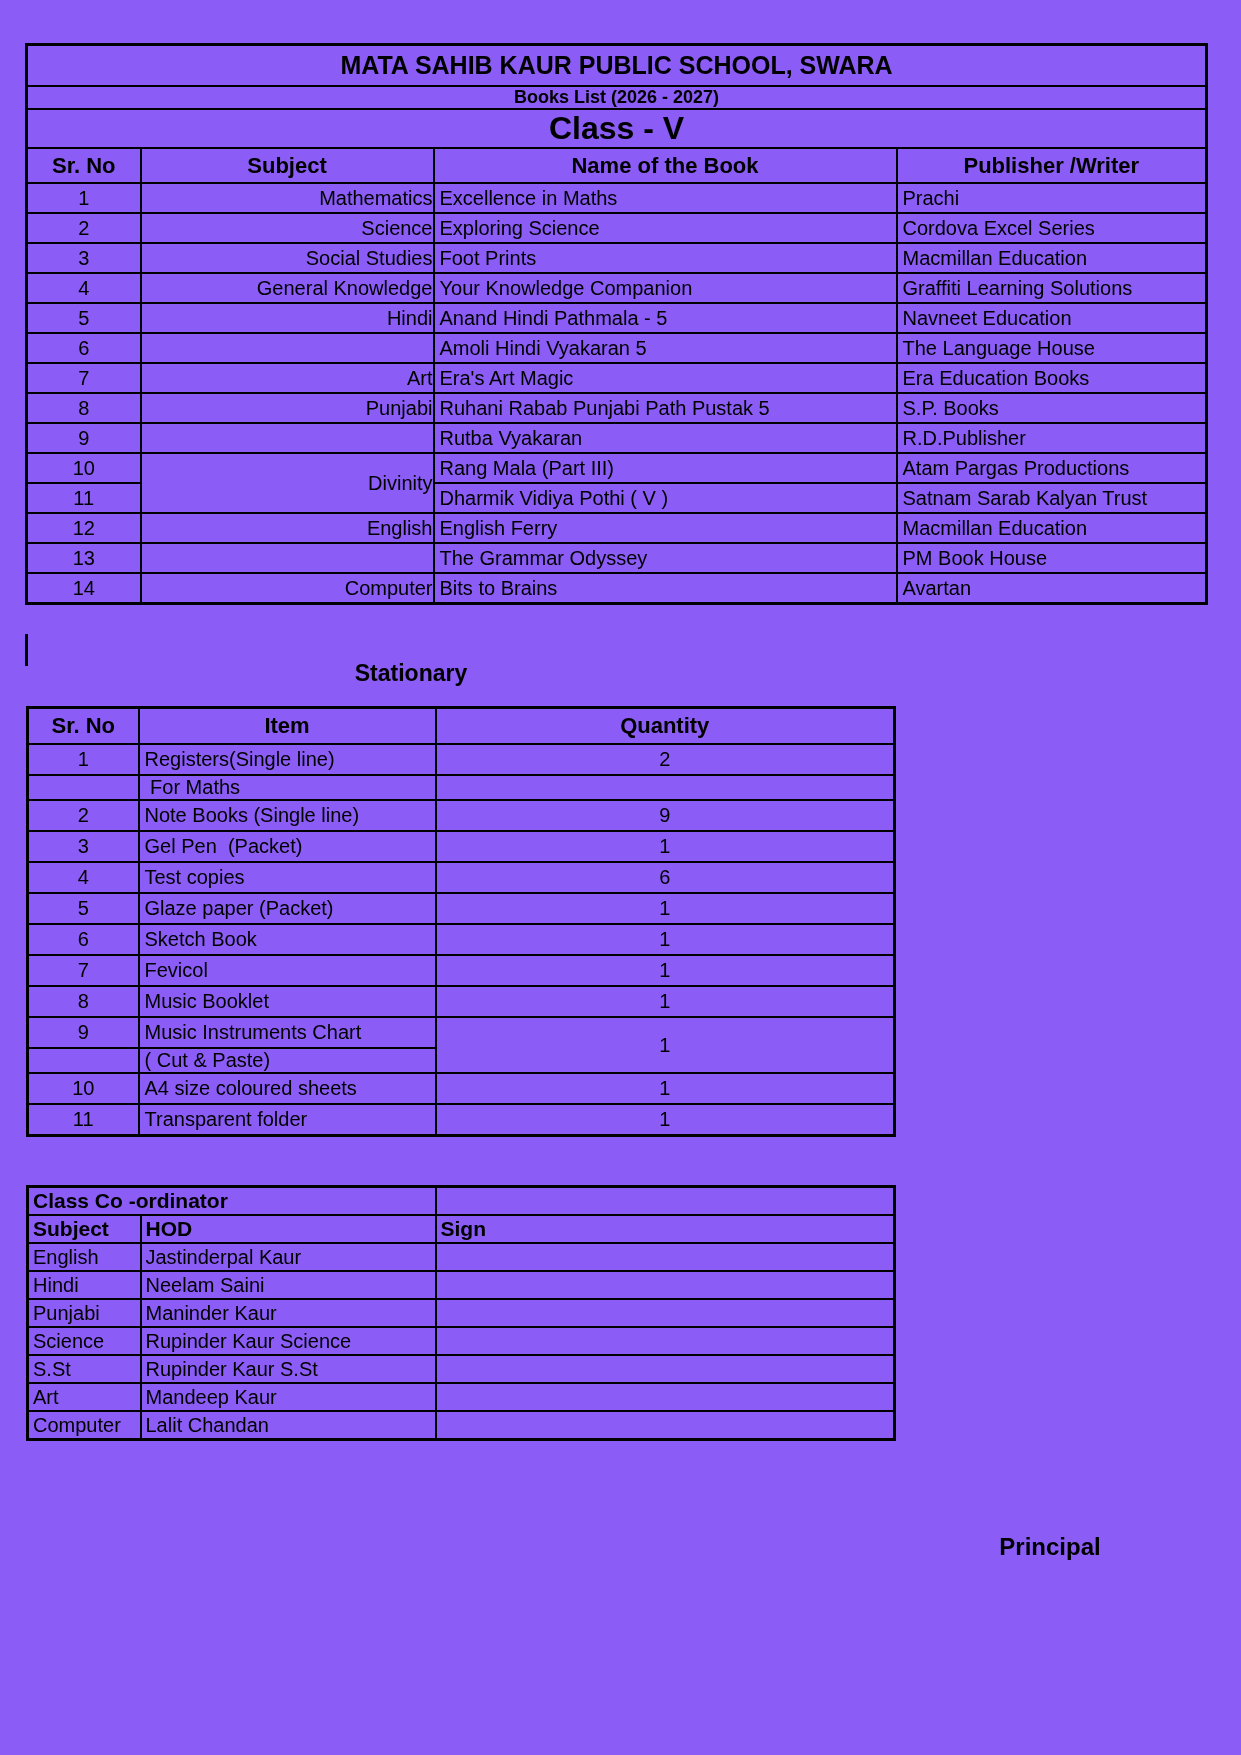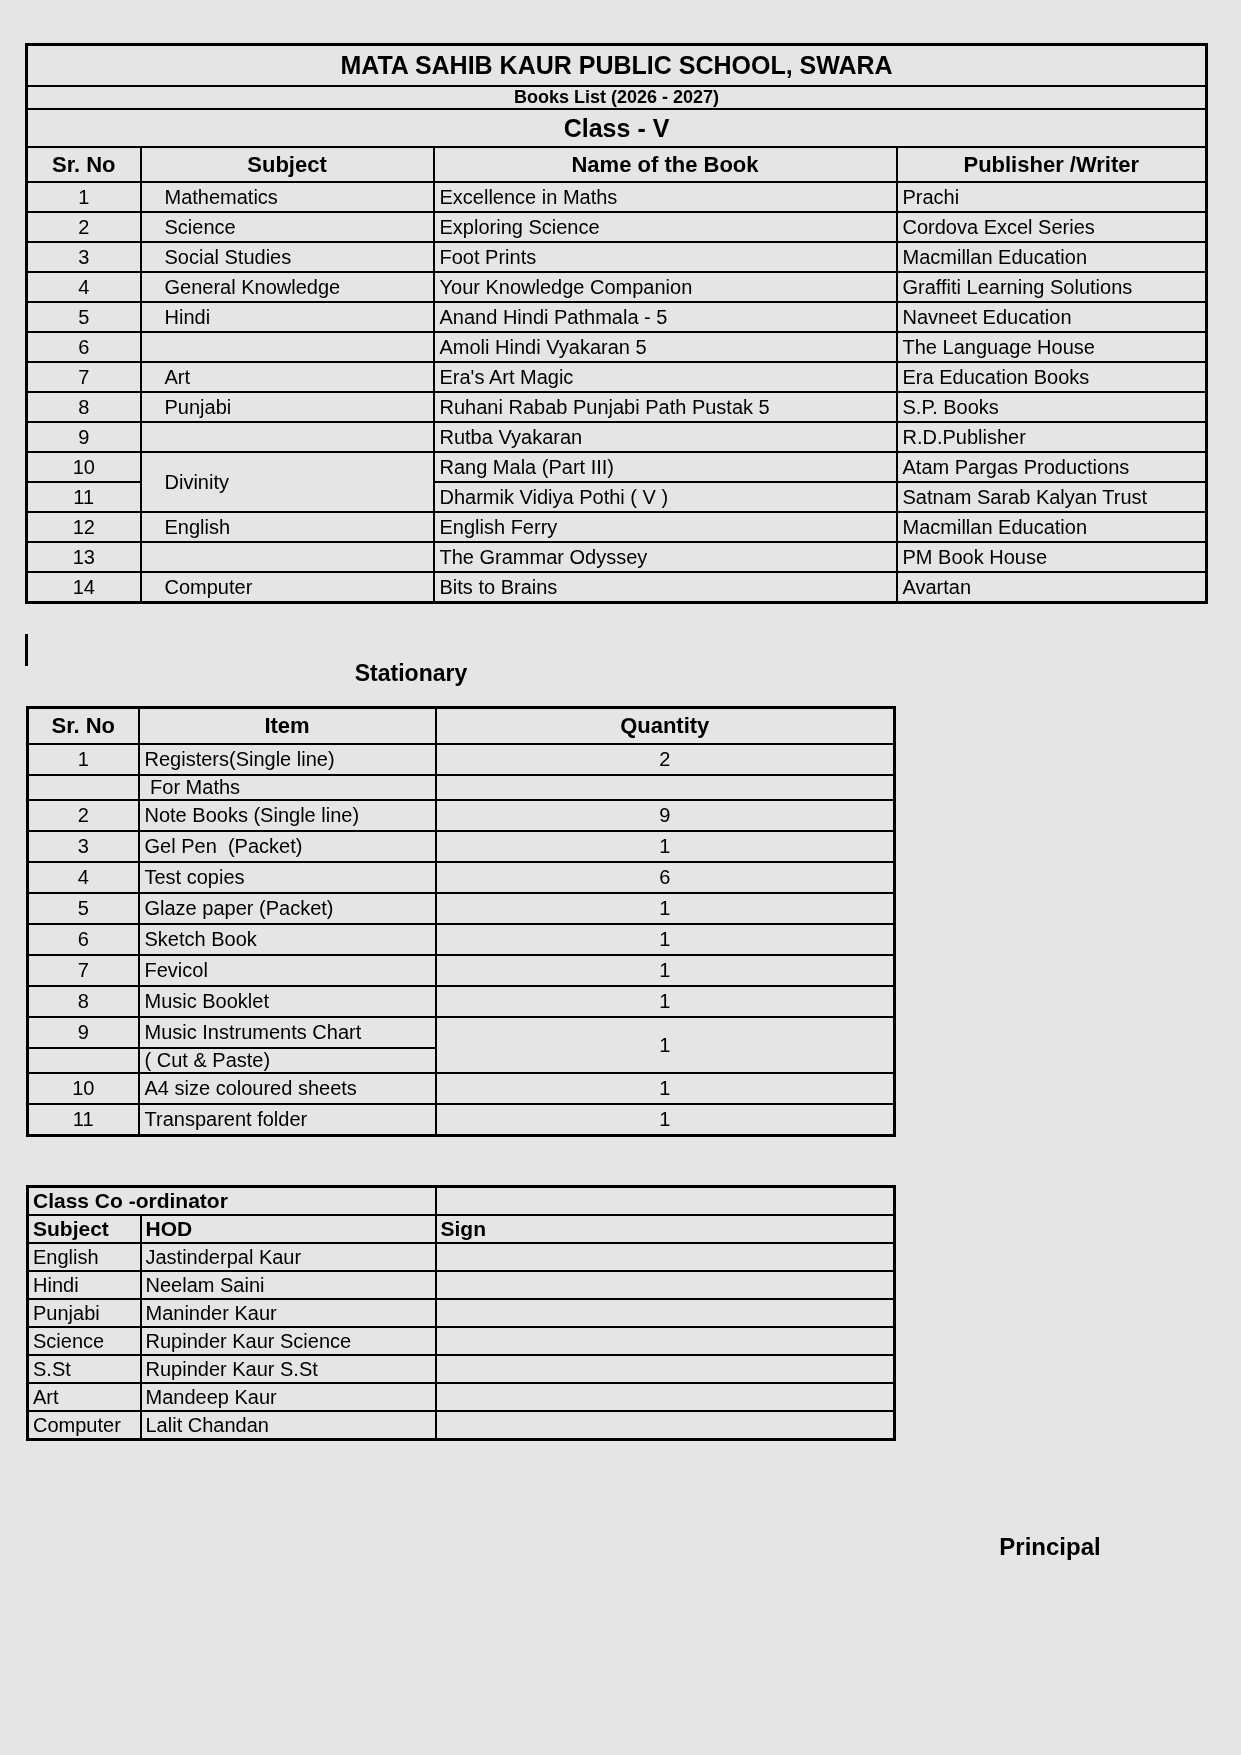--- a/index.html
+++ b/index.html
@@ -1,40 +1,40 @@
 <!DOCTYPE html>
 <html><head>
 <meta charset="utf-8">
 <style>
   html,body{margin:0;padding:0;background:#ffffff;}
   .page{
     position:relative;
     width:1241px;height:1755px;
-    background:#e5e5e5;
+    background:#8b5cf6;
     font-family:"Liberation Sans", sans-serif;
     color:#000;
   }
   table{border-collapse:collapse;table-layout:fixed;}
   td{
     border:2px solid #000;
     vertical-align:middle;
     font-size:20px;
     padding:0;
     overflow:hidden;
     white-space:pre-wrap;
   }
   
   .books-table{position:absolute;left:25px;top:43px;width:1180px;border:3px solid #000;}
   .books-table .title-cell{font-weight:bold;font-size:25px;text-align:center;height:39px;}
   .books-table .subtitle-cell{font-weight:bold;font-size:18px;text-align:center;height:21px;}
-  .books-table .class-cell{font-weight:bold;font-size:25px;text-align:center;height:36px;}
+  .books-table .class-cell{font-weight:bold;font-size:32px;text-align:center;height:36px;}
   .books-table .col-head{font-weight:bold;font-size:22px;text-align:center;height:33px;}
   .books-table .data-row td{height:28px;}
   .cell-sr{text-align:center;}
-  .cell-subject{text-align:left;padding-left:23px;}
+  .cell-subject{text-align:right;}
   .cell-left{text-align:left;padding-left:5px;}
   
   .table-stub{position:absolute;left:25px;top:634px;height:32px;width:3px;background:#000;}
   
   .stationary-title{
     position:absolute;left:26px;top:660px;width:770px;
     text-align:center;font-weight:bold;font-size:23px;
   }
   .stationary-table{position:absolute;left:26px;top:706px;width:867px;border:3px solid #000;}
   .stationary-table .col-head{font-weight:bold;font-size:22px;text-align:center;height:34px;}

